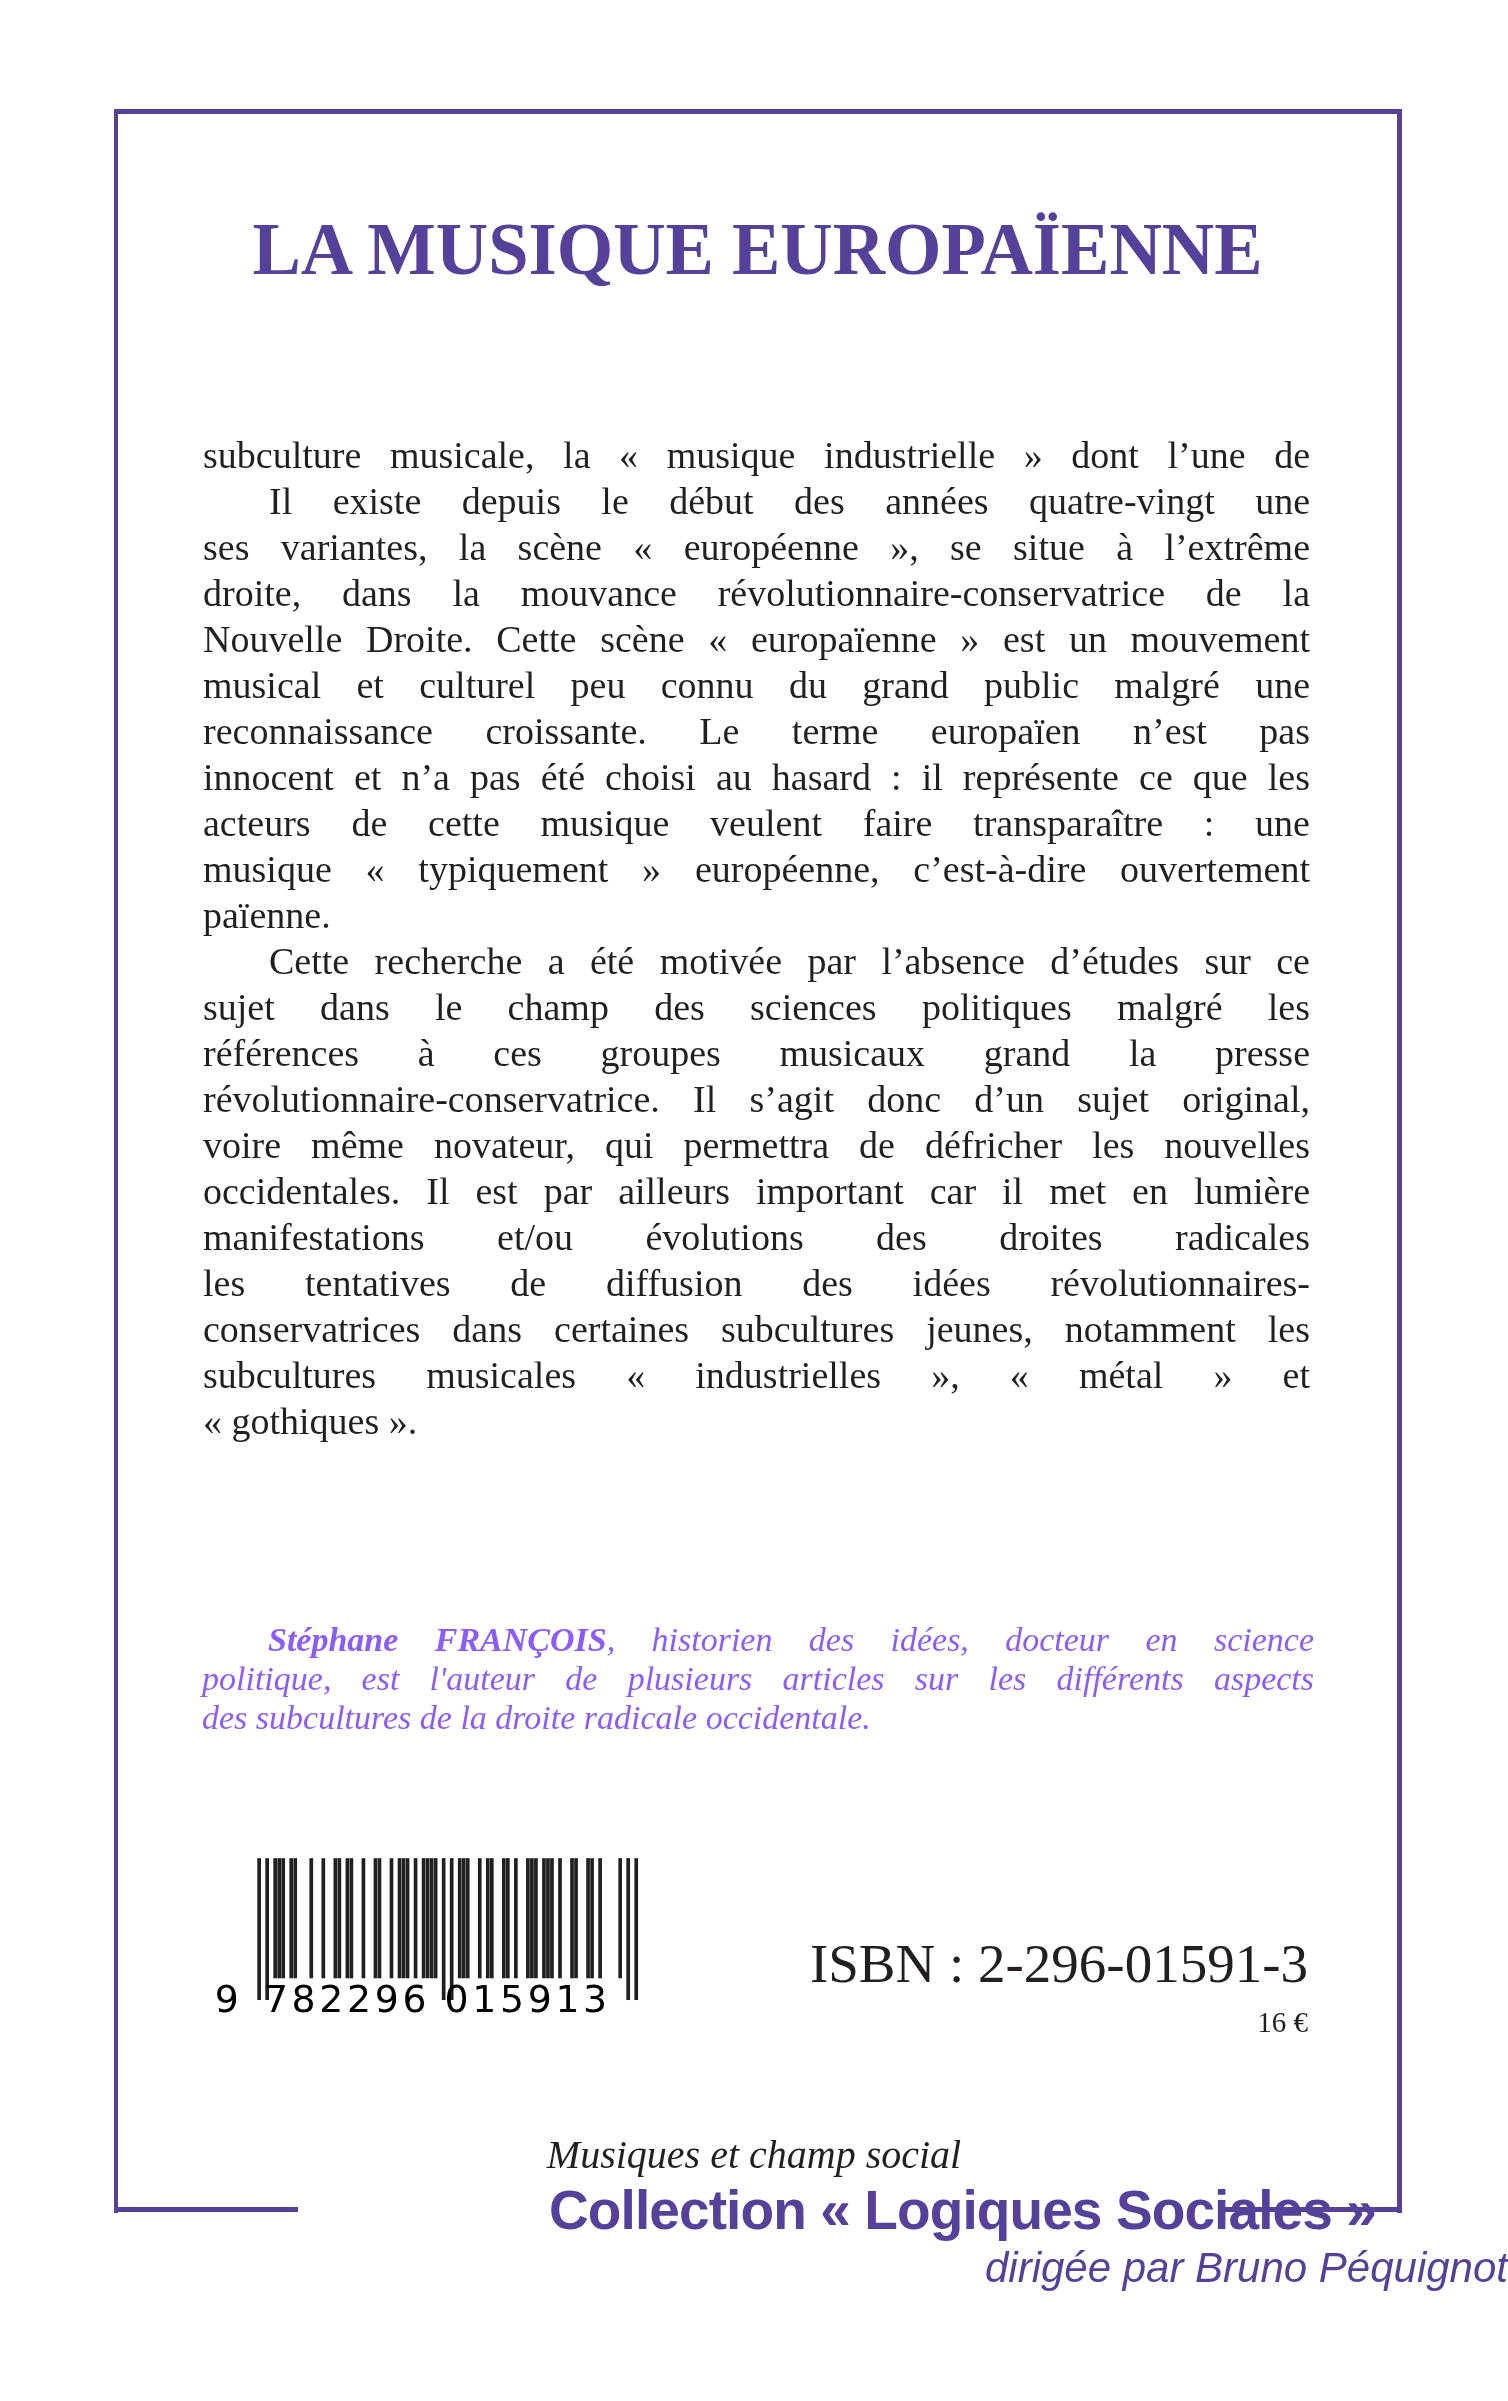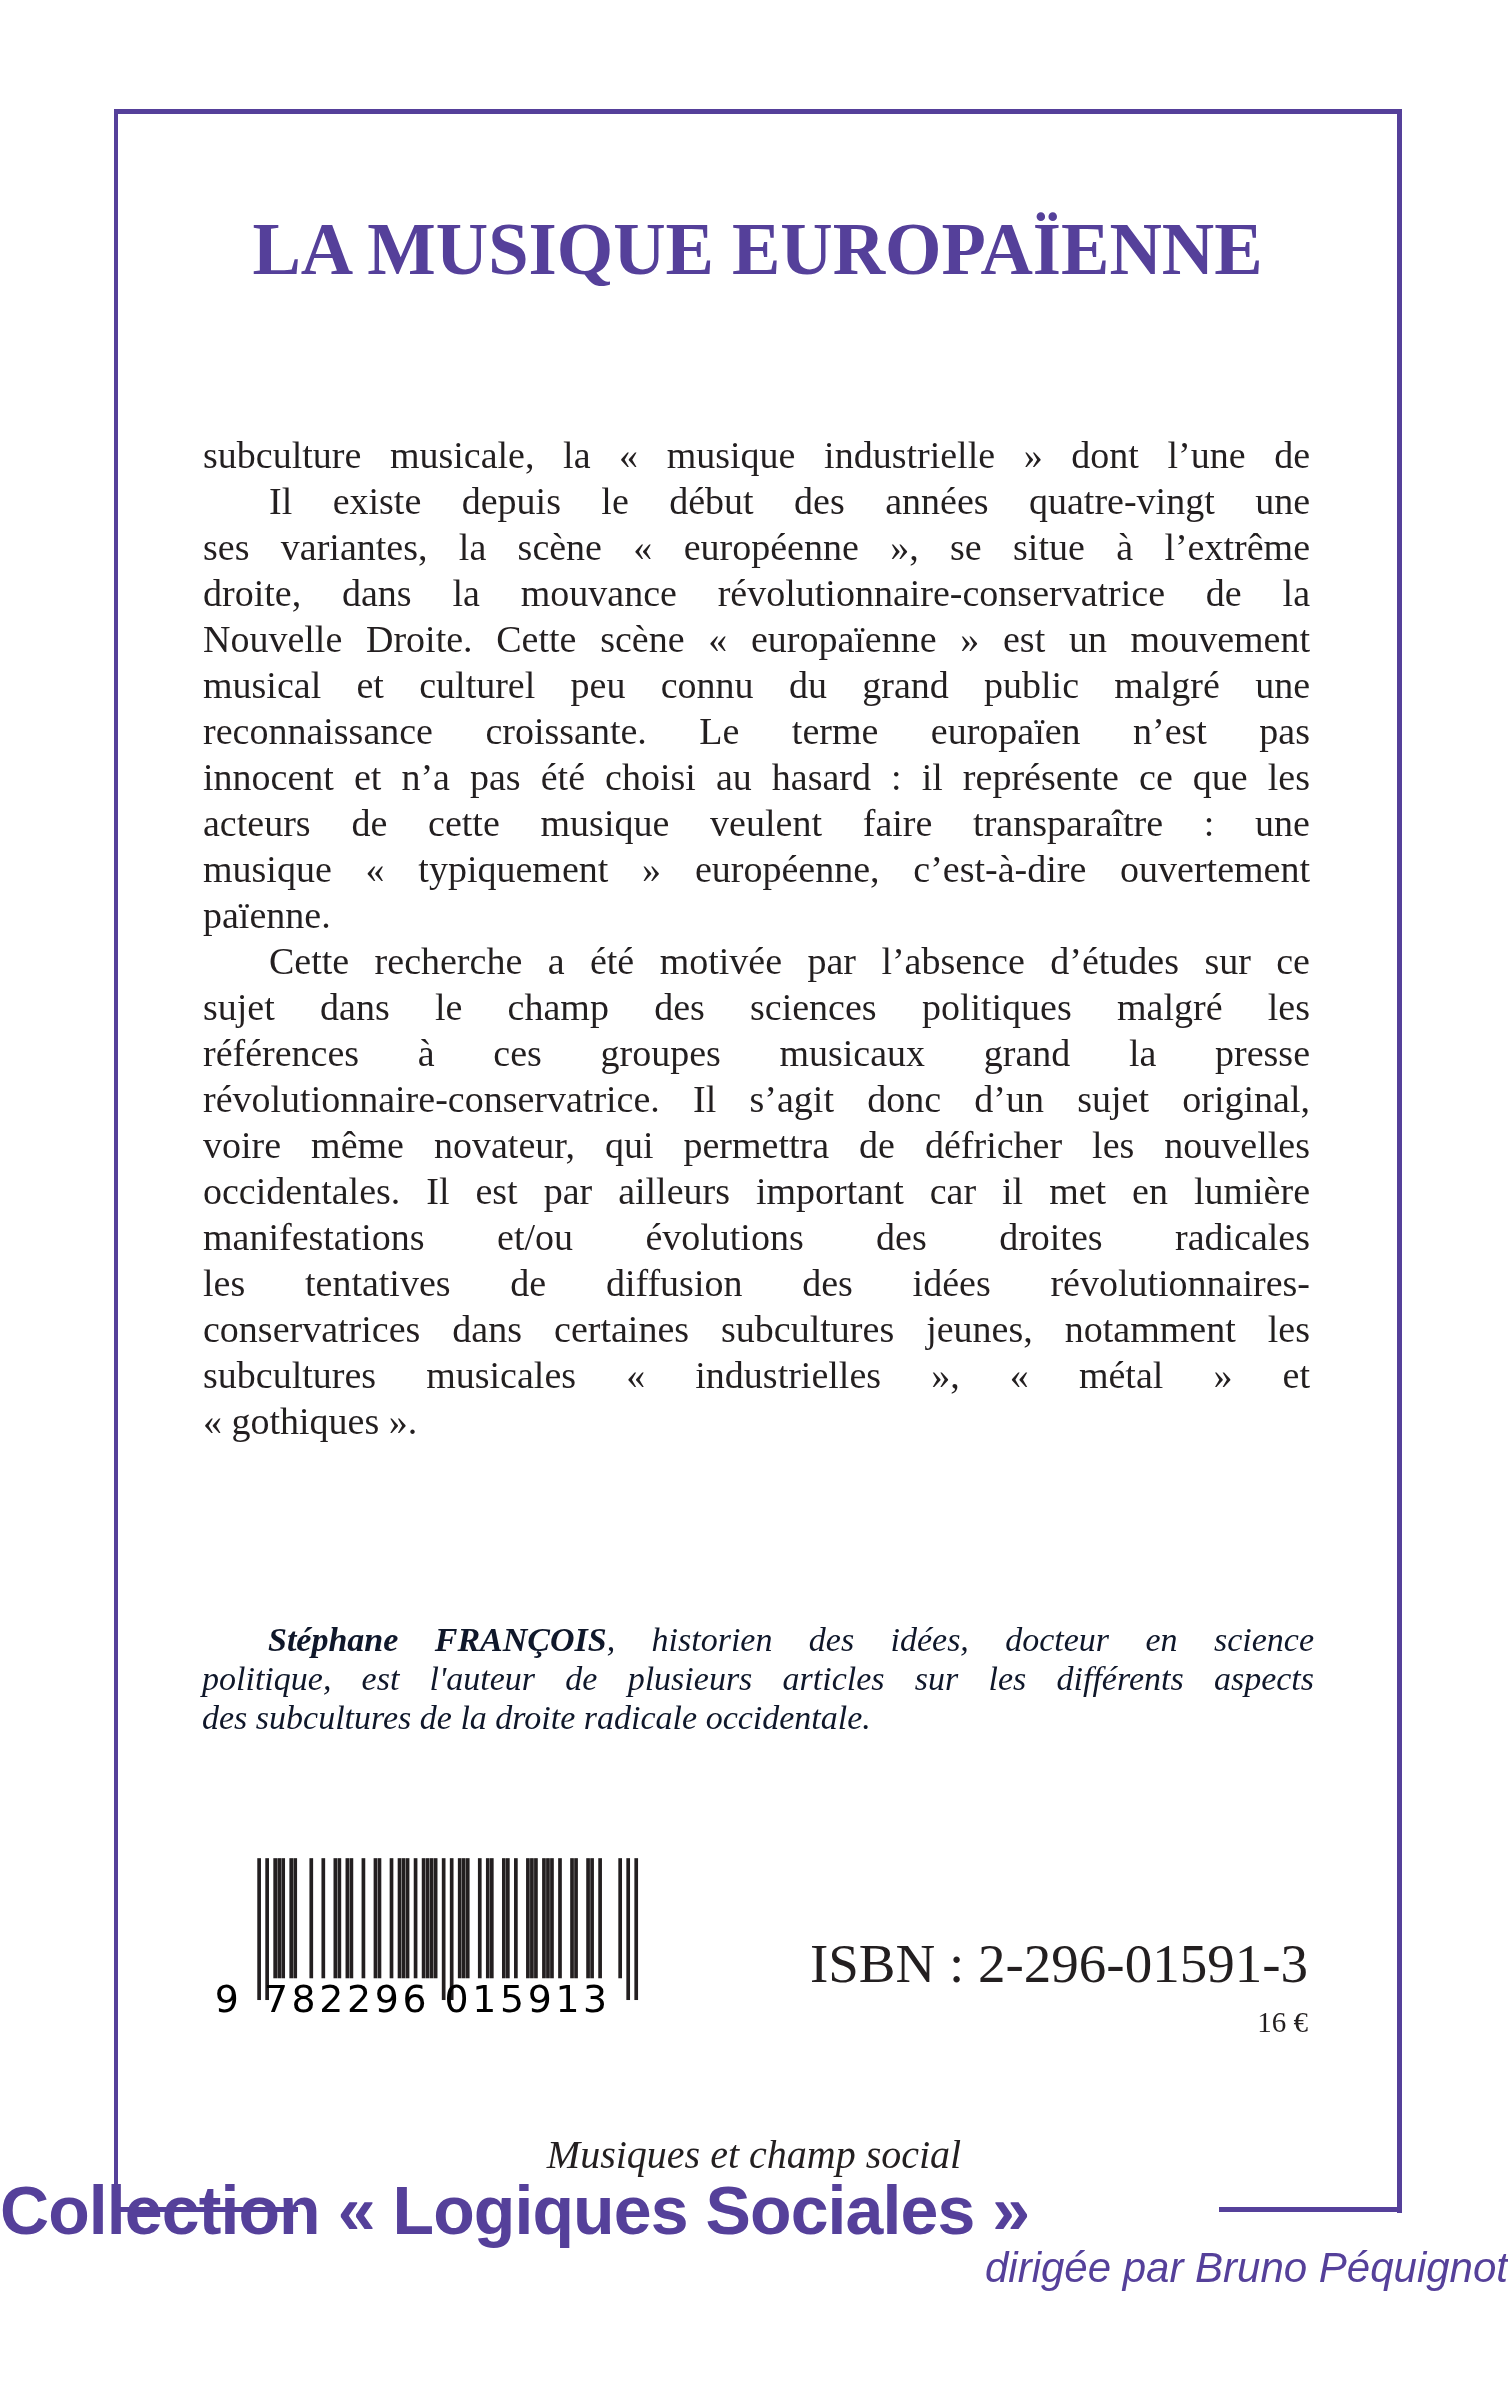--- a/index.html
+++ b/index.html
@@ -21,36 +21,36 @@
   }
 
   .body-text { position:absolute; left:203px; width:1107px; top:432px;
     font-family:"Liberation Serif", serif; font-size:38px; color:#231f20; }
   .line { display:block; height:46px; line-height:46px; white-space:nowrap;
     text-align:justify; text-align-last:justify; }
   .line.last { text-align-last:left; }
   .line.indent { padding-left:66px; }
 
   .bio { position:absolute; left:202px; width:1112px; top:1620px;
-    font-family:"Liberation Serif", serif; font-style:italic; font-size:34px; color:#0f172a; }
+    font-family:"Liberation Serif", serif; font-style:italic; font-size:34px; color:#8b5cf6; }
   .bio .line { height:39px; line-height:39px; }
   .bio .name { font-weight:bold; }
 
   .barcode { position:absolute; left:210px; top:1858px; width:435px; height:163px; }
   .barcode svg { display:block; }
 
   .isbn { position:absolute; right:200px; top:1940px; text-align:right;
     font-family:"Liberation Serif", serif; font-size:55px; line-height:47px; color:#231f20; white-space:nowrap; }
   .price { position:absolute; right:200px; top:1999px; text-align:right;
     font-family:"Liberation Serif", serif; font-size:29px; line-height:47px; color:#231f20; white-space:nowrap; }
 
   .series { position:absolute; left:0; width:1508px; top:2132px; text-align:center;
     font-family:Liberation Serif, serif; font-style:italic; font-size:40px; line-height:45px; color:#231f20; }
-  .collection { position:absolute; left:0; width:1376px; top:2179px; text-align:left;
-    font-family:"Liberation Sans", sans-serif; font-weight:bold; font-size:68px; line-height:62px; color:#55409a;
+  .collection { position:absolute; left:0; width:1376px; top:2179px; text-align:right;
+    font-family:"Liberation Sans", sans-serif; font-weight:bold; font-size:55px; line-height:62px; color:#55409a;
     letter-spacing:-0.9px; }
   .director { position:absolute; left:0; width:1508px; top:2243px; text-align:right;
     font-family:"Liberation Sans", sans-serif; font-style:italic; font-size:42px; line-height:49px; color:#55409a; }
 </style>
 </head>
 <body>
 
 <div class="frame-top"></div>
 <div class="frame-left"></div>
 <div class="frame-right"></div>

